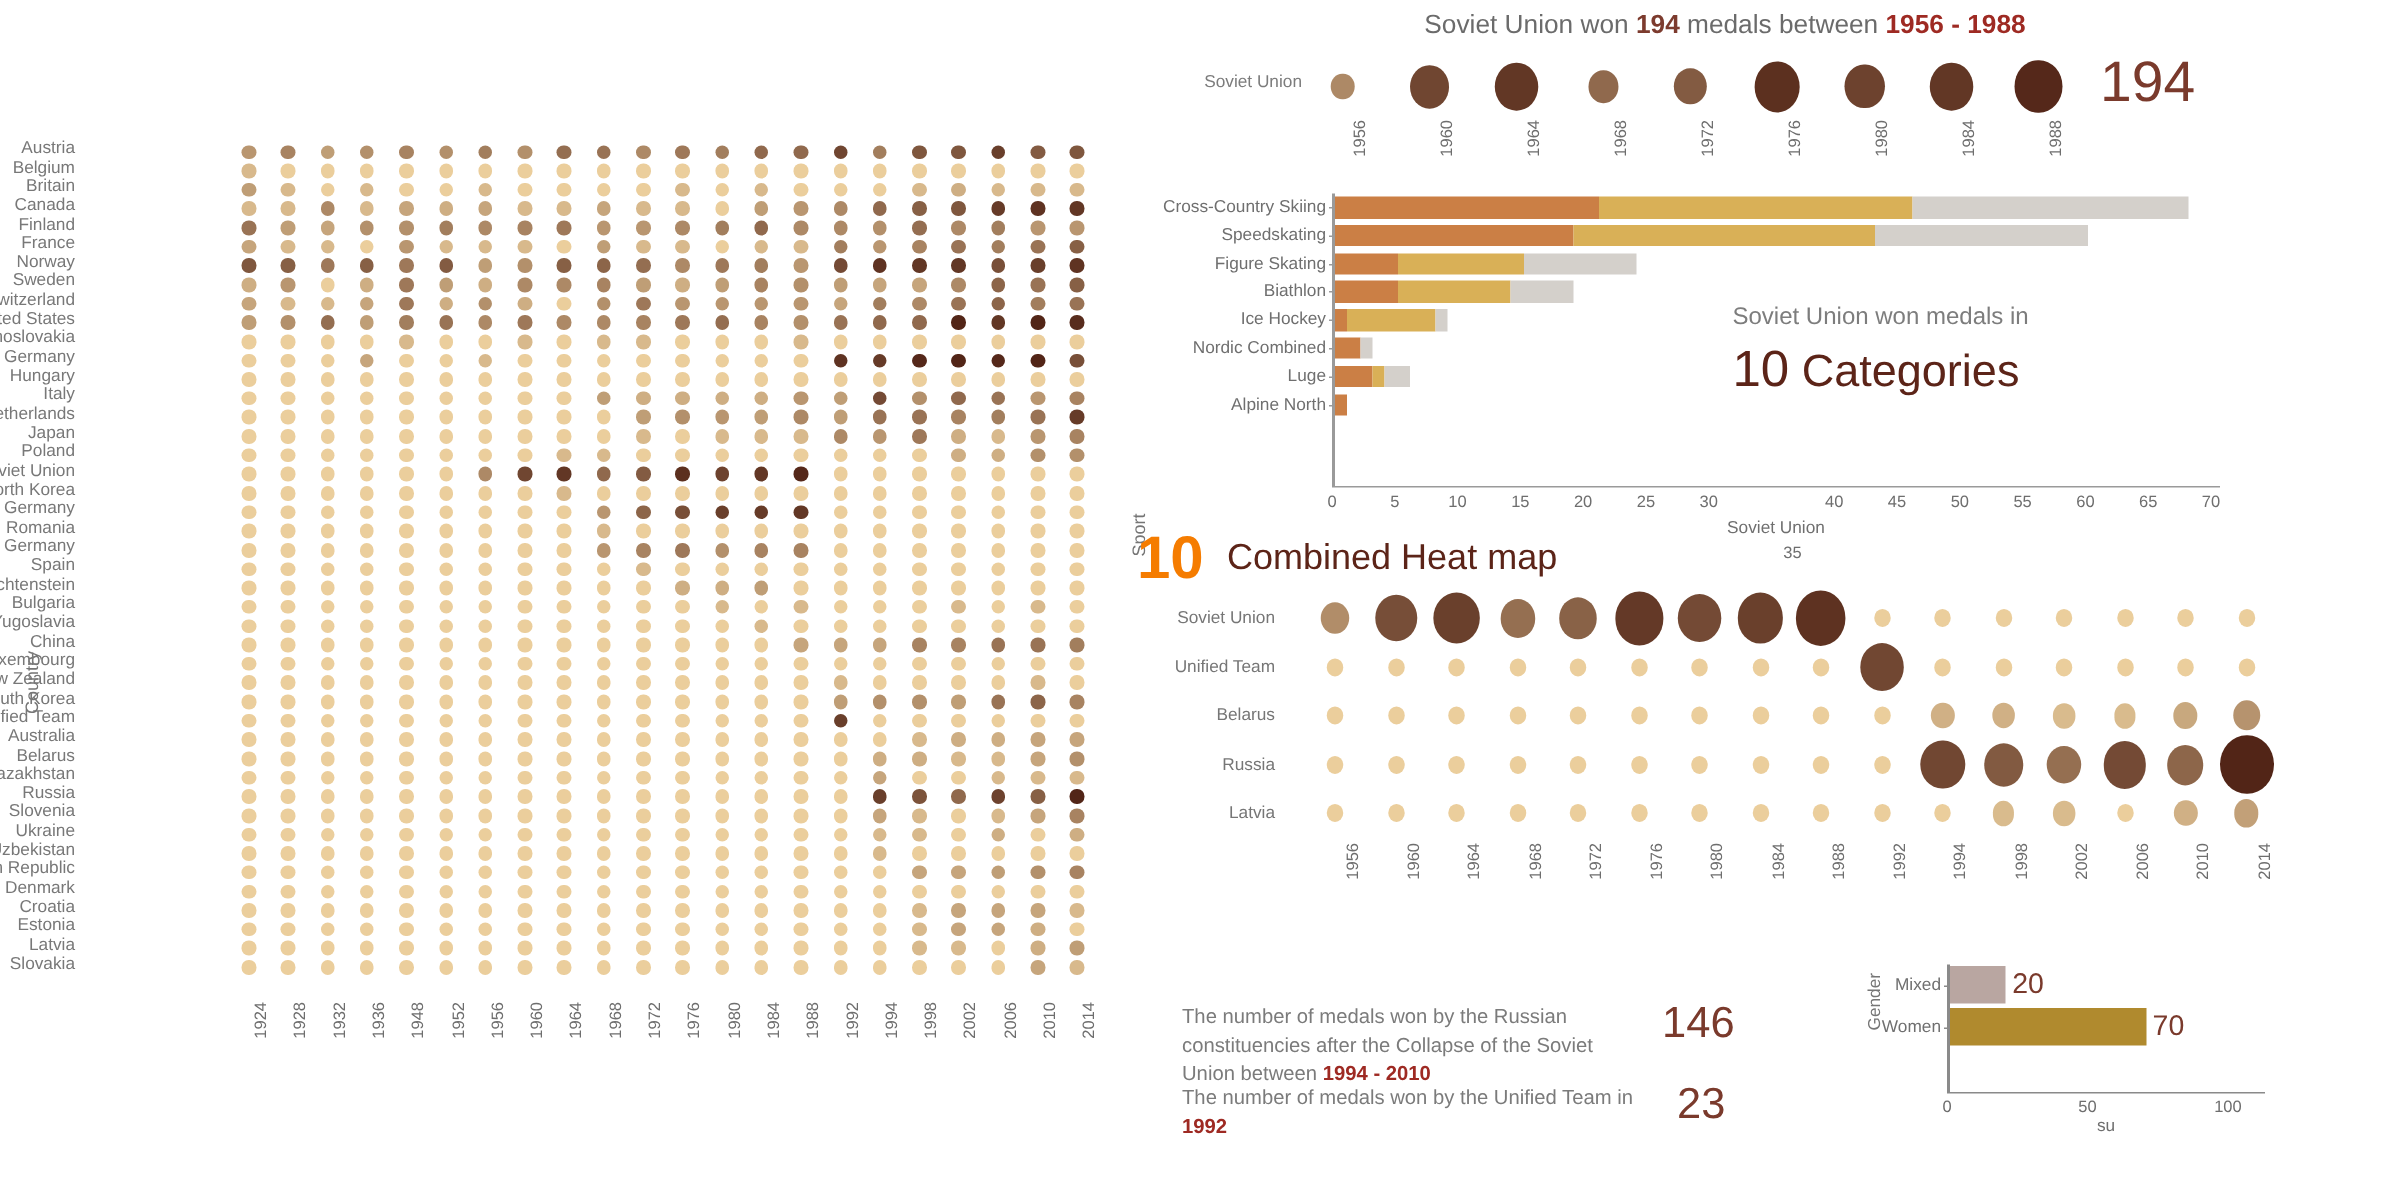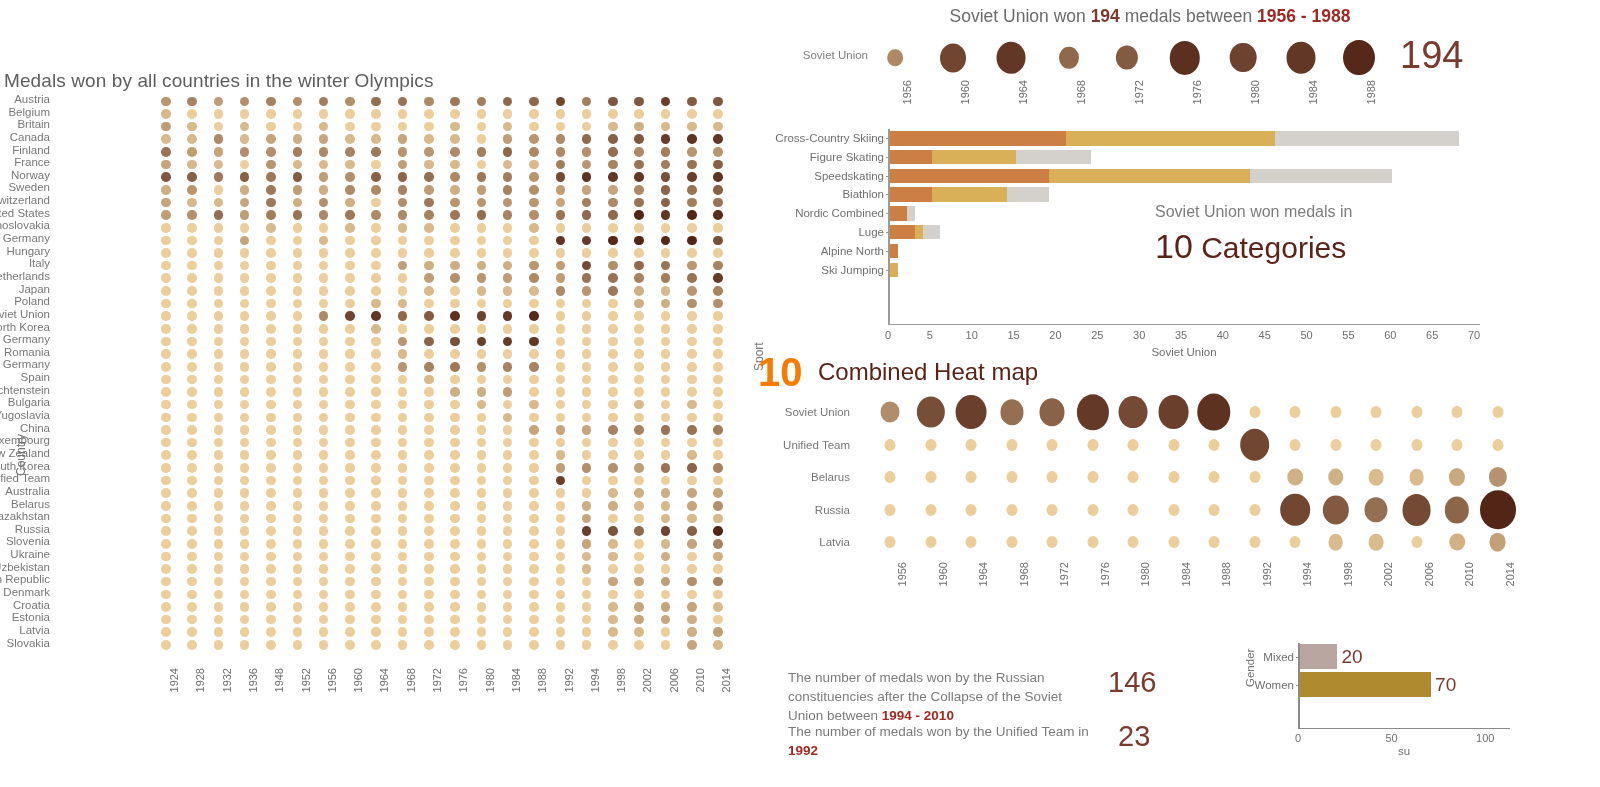--- a/index.html
+++ b/index.html
@@ -86,21 +86,20 @@
   #gender-xaxis{position:absolute;left:58px;top:103px;width:212px;height:26px;
                 border-top:1.5px solid #8a8a8a;}
   .g-xtick{position:absolute;top:3px;font-size:11px;color:#6e6e6e;transform:translateX(-50%);}
   #gender-xlabel{position:absolute;left:58px;top:120px;width:212px;text-align:center;
                  font-size:11.5px;color:#6f6f6f;}
 </style>
 </head>
 <body>
 
 <div class="abs" id="left-panel">
-  <div class="abs" id="main-title">Medals won by all countries in the winter Olympics</div>
   <div class="abs" id="country-axis-label">
     <span class="vlabel" style="display:inline-block">Country</span>
   </div>
   <div class="abs" id="mh-rows">
       <div class="mh-row" style="height: 12.65px;">
         <span class="mh-rowlabel" style="line-height: 12.65px;">Austria</span>
         <span class="mh-dot" style="width: 9.6px; height: 9.6px; left: 105px; margin-top: -4.8px; background: rgb(185, 150, 112);"></span>
         <span class="mh-dot" style="width: 9.6px; height: 9.6px; left: 131.3px; margin-top: -4.8px; background: rgb(168, 131, 97);"></span>
         <span class="mh-dot" style="width: 9.6px; height: 9.6px; left: 157.6px; margin-top: -4.8px; background: rgb(191, 158, 118);"></span>
         <span class="mh-dot" style="width: 9.6px; height: 9.6px; left: 183.9px; margin-top: -4.8px; background: rgb(179, 144, 107);"></span>
@@ -1324,72 +1323,74 @@
     <div id="sport-plot">
         <div class="sport-row">
           <span class="sport-tickmark"></span>
           <span class="sport-rowlabel">Cross-Country Skiing</span>
           <span class="sport-bar" style="left: 0px; width: 175.8px; background: rgb(203, 127, 69);"></span>
           <span class="sport-bar" style="left: 175.8px; width: 209.286px; background: rgb(217, 176, 87);"></span>
           <span class="sport-bar" style="left: 385.086px; width: 184.171px; background: rgb(212, 208, 203);"></span>
         </div>
         <div class="sport-row">
           <span class="sport-tickmark"></span>
+          <span class="sport-rowlabel">Speedskating</span>
+          <span class="sport-bar" style="left: 0px; width: 159.057px; background: rgb(203, 127, 69);"></span>
+          <span class="sport-bar" style="left: 159.057px; width: 200.914px; background: rgb(217, 176, 87);"></span>
+          <span class="sport-bar" style="left: 359.971px; width: 142.314px; background: rgb(212, 208, 203);"></span>
+        </div>
+        <div class="sport-row">
+          <span class="sport-tickmark"></span>
           <span class="sport-rowlabel">Figure Skating</span>
           <span class="sport-bar" style="left: 0px; width: 41.8571px; background: rgb(203, 127, 69);"></span>
           <span class="sport-bar" style="left: 41.8571px; width: 83.7143px; background: rgb(217, 176, 87);"></span>
           <span class="sport-bar" style="left: 125.571px; width: 75.3429px; background: rgb(212, 208, 203);"></span>
         </div>
         <div class="sport-row">
           <span class="sport-tickmark"></span>
-          <span class="sport-rowlabel">Speedskating</span>
-          <span class="sport-bar" style="left: 0px; width: 159.057px; background: rgb(203, 127, 69);"></span>
-          <span class="sport-bar" style="left: 159.057px; width: 200.914px; background: rgb(217, 176, 87);"></span>
-          <span class="sport-bar" style="left: 359.971px; width: 142.314px; background: rgb(212, 208, 203);"></span>
-        </div>
-        <div class="sport-row">
-          <span class="sport-tickmark"></span>
           <span class="sport-rowlabel">Biathlon</span>
           <span class="sport-bar" style="left: 0px; width: 41.8571px; background: rgb(203, 127, 69);"></span>
           <span class="sport-bar" style="left: 41.8571px; width: 75.3429px; background: rgb(217, 176, 87);"></span>
           <span class="sport-bar" style="left: 117.2px; width: 41.8571px; background: rgb(212, 208, 203);"></span>
+        </div>
+        <div class="sport-row">
+          <span class="sport-tickmark"></span>
+          <span class="sport-rowlabel">Ice Hockey</span>
+          <span class="sport-bar" style="left: 0px; width: 8.37143px; background: rgb(203, 127, 69);"></span>
+          <span class="sport-bar" style="left: 8.37143px; width: 58.6px; background: rgb(217, 176, 87);"></span>
+          <span class="sport-bar" style="left: 66.9714px; width: 8.37143px; background: rgb(212, 208, 203);"></span>
         </div>
         <div class="sport-row">
           <span class="sport-tickmark"></span>
           <span class="sport-rowlabel">Nordic Combined</span>
           <span class="sport-bar" style="left: 0px; width: 16.7429px; background: rgb(203, 127, 69);"></span>
           <span class="sport-bar" style="left: 16.7429px; width: 8.37143px; background: rgb(212, 208, 203);"></span>
         </div>
         <div class="sport-row">
           <span class="sport-tickmark"></span>
           <span class="sport-rowlabel">Luge</span>
           <span class="sport-bar" style="left: 0px; width: 25.1143px; background: rgb(203, 127, 69);"></span>
           <span class="sport-bar" style="left: 25.1143px; width: 8.37143px; background: rgb(217, 176, 87);"></span>
           <span class="sport-bar" style="left: 33.4857px; width: 16.7429px; background: rgb(212, 208, 203);"></span>
         </div>
         <div class="sport-row">
           <span class="sport-tickmark"></span>
           <span class="sport-rowlabel">Alpine North</span>
           <span class="sport-bar" style="left: 0px; width: 8.37143px; background: rgb(203, 127, 69);"></span>
         </div>
-        <div class="sport-row">
-          <span class="sport-tickmark"></span>
-          <span class="sport-rowlabel">Ski Jumping</span>
-          <span class="sport-bar" style="left: 0px; width: 8.37143px; background: rgb(217, 176, 87);"></span>
-        </div>
       </div>
     <div id="sport-xaxis">
         <span class="sport-xtick" style="left: 0px;">0</span>
         <span class="sport-xtick" style="left: 41.8571px;">5</span>
         <span class="sport-xtick" style="left: 83.7143px;">10</span>
         <span class="sport-xtick" style="left: 125.571px;">15</span>
         <span class="sport-xtick" style="left: 167.429px;">20</span>
         <span class="sport-xtick" style="left: 209.286px;">25</span>
         <span class="sport-xtick" style="left: 251.143px;">30</span>
-        <span class="sport-xtick" style="left: 293px;">35</span>
+        <span class="sport-xtick" style="left: 307px; margin-top: 34px;">35</span>
         <span class="sport-xtick" style="left: 334.857px;">40</span>
         <span class="sport-xtick" style="left: 376.714px;">45</span>
         <span class="sport-xtick" style="left: 418.571px;">50</span>
         <span class="sport-xtick" style="left: 460.429px;">55</span>
         <span class="sport-xtick" style="left: 502.286px;">60</span>
         <span class="sport-xtick" style="left: 544.143px;">65</span>
         <span class="sport-xtick" style="left: 586px;">70</span>
       </div>
     <div id="sport-xlabel">Soviet Union</div>
     <div id="cat-note">Soviet Union won medals in</div>

